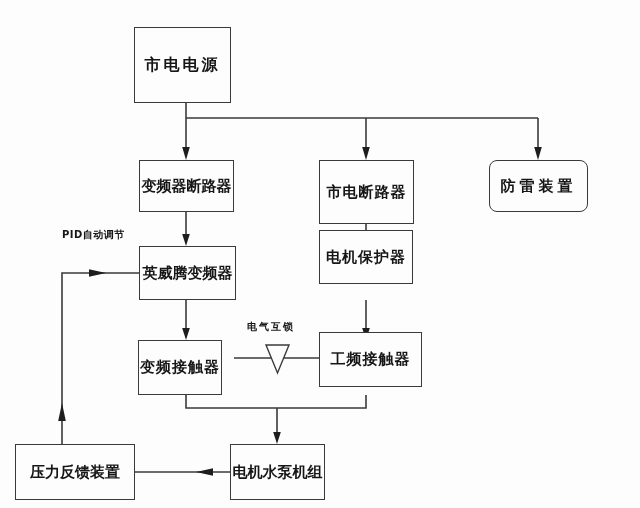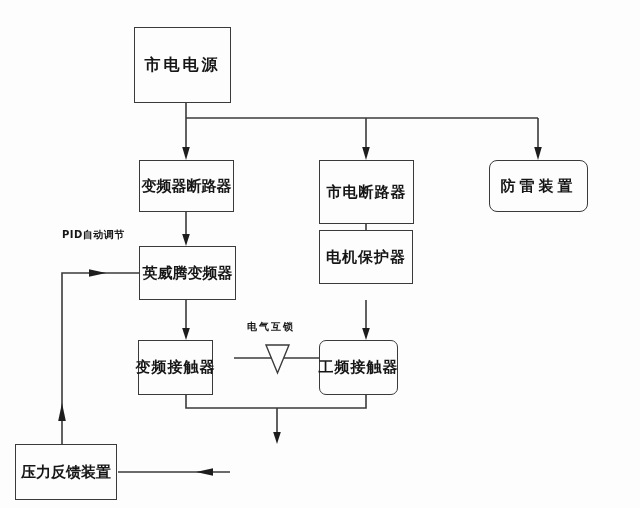--- a/index.html
+++ b/index.html
@@ -95,30 +95,33 @@
   </div>
 
   <div class="node" style="left:139px;top:246px;width:97px;height:54px;text-align:center;">
     <span>英威腾变频器</span>
   </div>
 
   <div class="node sp1" style="left:319px;top:230px;width:94px;height:54px;">
     <span>电机保护器</span>
   </div>
 
-  <div class="node sp1" style="left:138px;top:340px;width:75px;height:55px;">
+  <div class="node sp1" style="left:138px;top:340px;width:84px;height:55px;">
     <span>变频接触器</span>
   </div>
 
-  <div class="node sp1" style="left:319px;top:340px;width:79px;height:55px;border-radius:7px;">
+  <div class="node sp1" style="left:319px;top:332px;width:103px;height:55px;">
     <span>工频接触器</span>
   </div>
 
+  <div class="node" style="left:230px;top:444px;width:95px;height:56px;">
+    <span>电机水泵机组</span>
+  </div>
 
-  <div class="node" style="left:15px;top:444px;width:102px;height:56px;">
+  <div class="node" style="left:15px;top:444px;width:120px;height:56px;">
     <span>压力反馈装置</span>
   </div>
 
   <div class="floating-label pid" style="left:62px;top:228px;">PID自动调节</div>
 
   <div class="floating-label interlock" style="left:247px;top:320px;">电气互锁</div>
 
 </div>
 
 </body></html>

